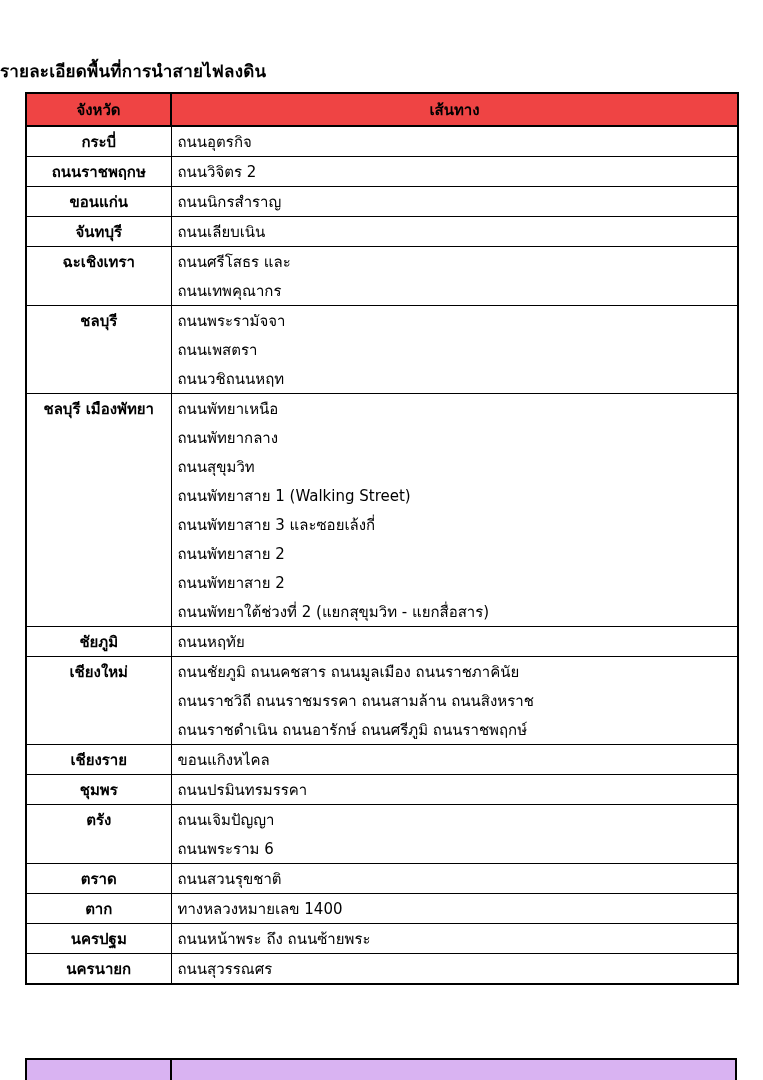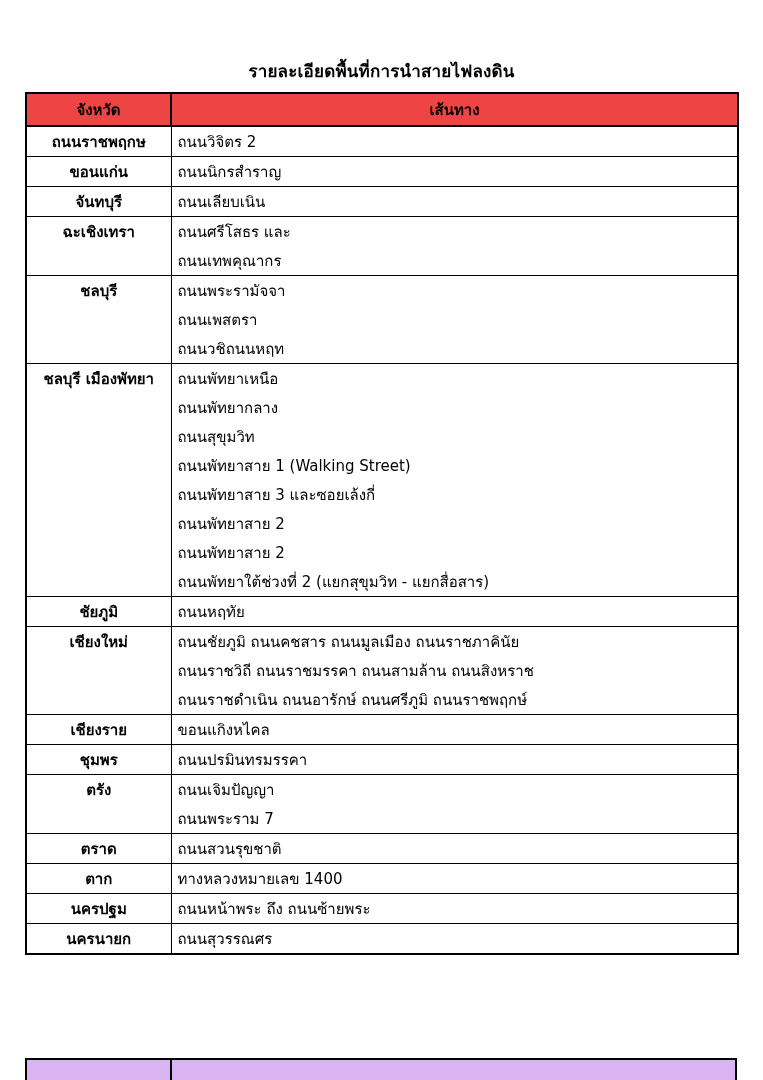--- a/index.html
+++ b/index.html
@@ -15,21 +15,20 @@
     height: 1080px;
     background: #ffffff;
     overflow: hidden;
   }
   .doc-title {
     position: absolute;
     top: 57px;
     left: 0;
     right: 0;
     margin: 0;
-    text-align: center;
     font-size: 17px;
     font-weight: 700;
     letter-spacing: 0.2px;
   }
   table.data-table {
     position: absolute;
     top: 92px;
     left: 25px;
     width: 712px;
     border-collapse: collapse;
@@ -112,20 +111,28 @@
     </colgroup>
     <thead>
       <tr id="header-row" style="background: #ef4444;">
         <th>จังหวัด</th>
         <th>เส้นทาง</th>
       </tr>
     </thead>
     <tbody id="table-body">
         <tr>
           <td class="province-cell">
+            <div class="line">กระบี่</div>
+          </td>
+          <td class="route-cell">
+            <div class="line">ถนนอุตรกิจ</div>
+          </td>
+        </tr>
+        <tr>
+          <td class="province-cell">
             <div class="line">ถนนราชพฤกษ</div>
           </td>
           <td class="route-cell">
             <div class="line">ถนนวิจิตร 2</div>
           </td>
         </tr>
         <tr>
           <td class="province-cell">
             <div class="line">ขอนแก่น</div>
           </td>
@@ -208,21 +215,21 @@
           <td class="route-cell">
             <div class="line">ถนนปรมินทรมรรคา</div>
           </td>
         </tr>
         <tr>
           <td class="province-cell">
             <div class="line">ตรัง</div>
           </td>
           <td class="route-cell">
             <div class="line">ถนนเจิมปัญญา</div>
-            <div class="line">ถนนพระราม 7</div>
+            <div class="line">ถนนพระราม 6</div>
           </td>
         </tr>
         <tr>
           <td class="province-cell">
             <div class="line">ตราด</div>
           </td>
           <td class="route-cell">
             <div class="line">ถนนสวนรุขชาติ</div>
           </td>
         </tr>

